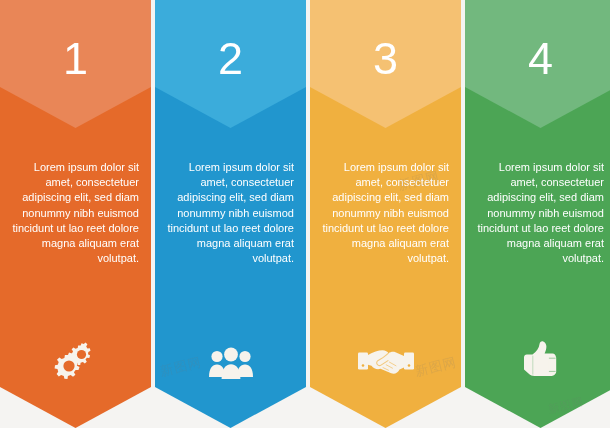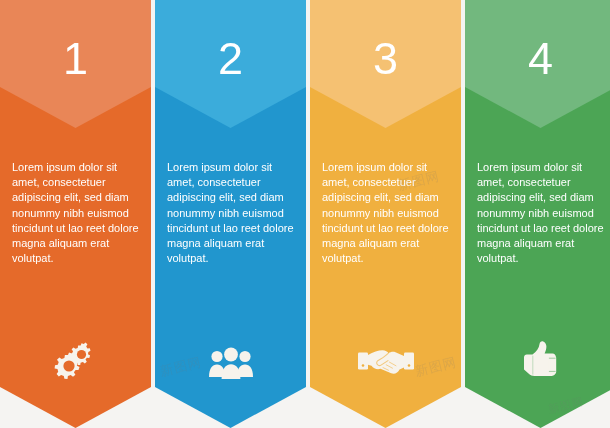--- a/index.html
+++ b/index.html
@@ -57,21 +57,21 @@
     font-weight: 300;
     letter-spacing: 0px;
     z-index: 3;
   }
 
   .panel-text {
     position: absolute;
     left: 12px;
     top: 160px;
     width: 127px;
-    text-align: left;
+    text-align: right;
     color: #FFFFFF;
     font-size: 11px;
     line-height: 15.2px;
     font-weight: 400;
     z-index: 3;
   }
 
   .panel-icon {
     position: absolute;
     left: 0;

